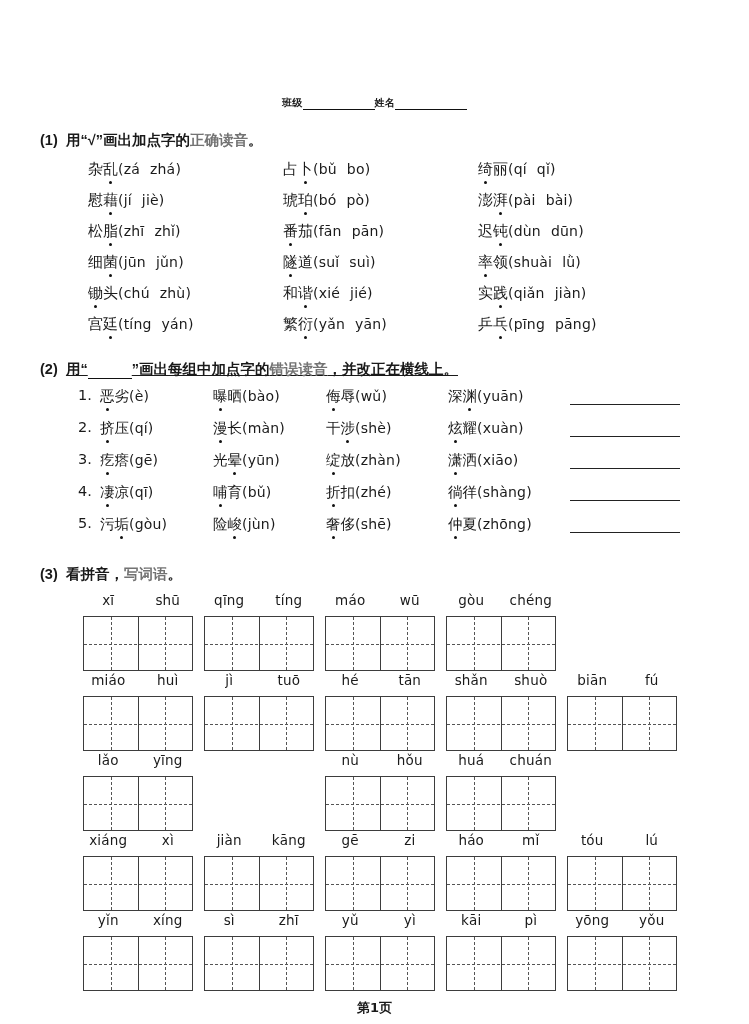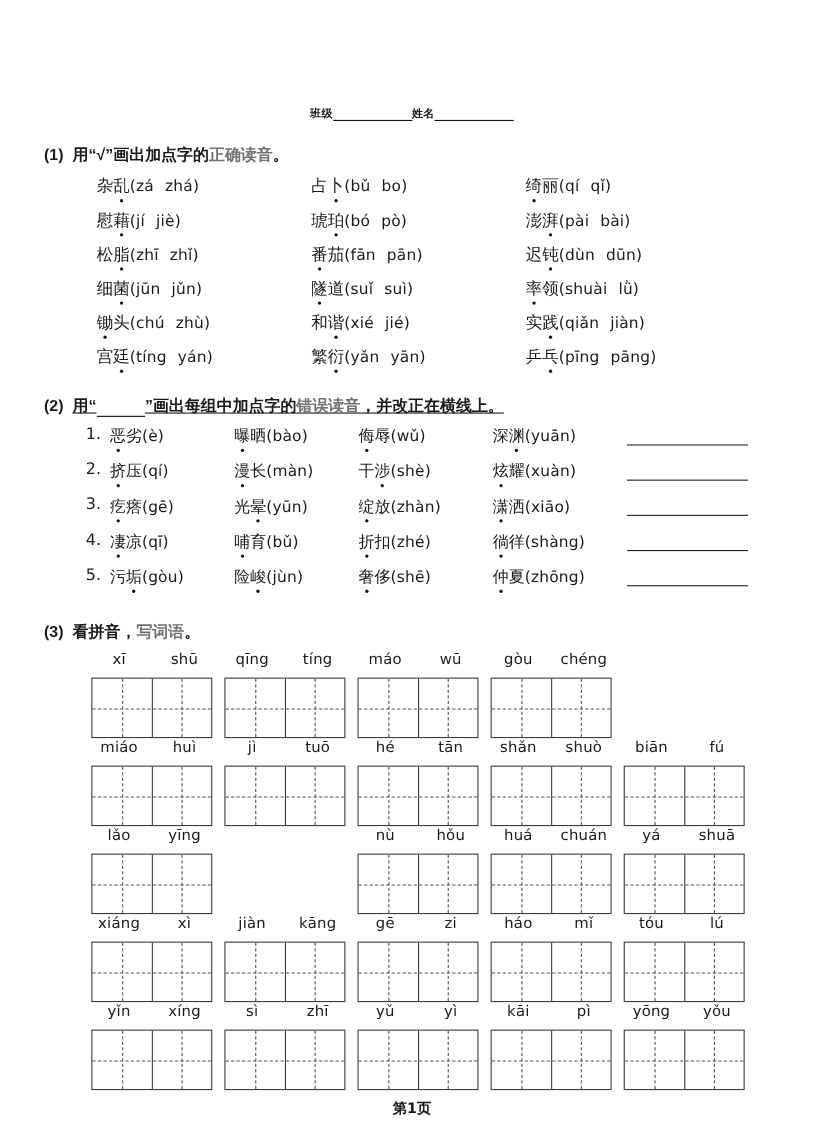--- a/index.html
+++ b/index.html
@@ -411,28 +411,20 @@
           </div>
         </div>
         <div class="s3-group" style="left: 439px;">
           <div class="s3-pinyin"><span>huá</span><span>chuán</span></div>
           <div class="tzg">
             <div class="tzg-h"></div>
             <div class="tzg-v1"></div>
             <div class="tzg-v2"></div>
           </div>
         </div>
-        <div class="s3-group" style="left: 560px;">
-          <div class="s3-pinyin"><span>yá</span><span>shuā</span></div>
-          <div class="tzg">
-            <div class="tzg-h"></div>
-            <div class="tzg-v1"></div>
-            <div class="tzg-v2"></div>
-          </div>
-        </div>
       </div>
       <div class="s3-row">
         <div class="s3-group" style="left: 76px;">
           <div class="s3-pinyin"><span>xiáng</span><span>xì</span></div>
           <div class="tzg">
             <div class="tzg-h"></div>
             <div class="tzg-v1"></div>
             <div class="tzg-v2"></div>
           </div>
         </div>

